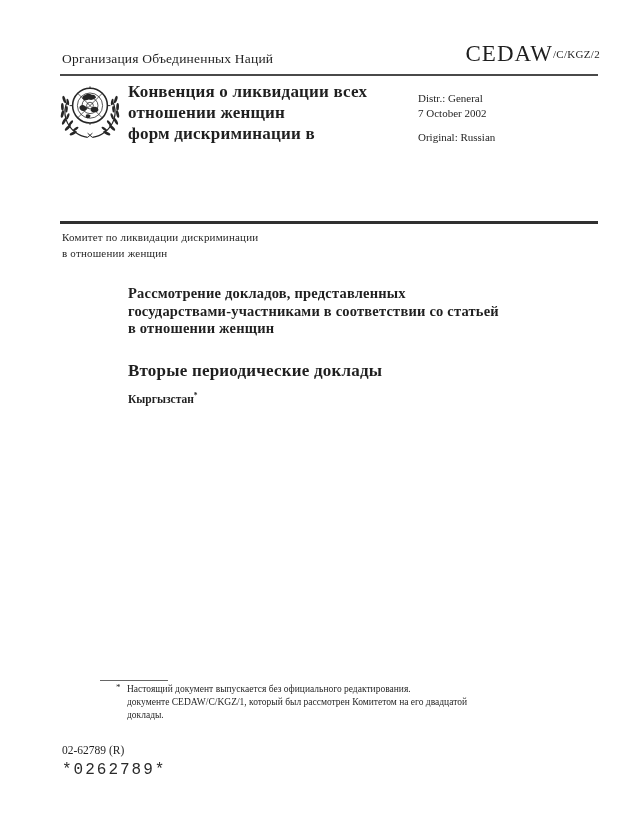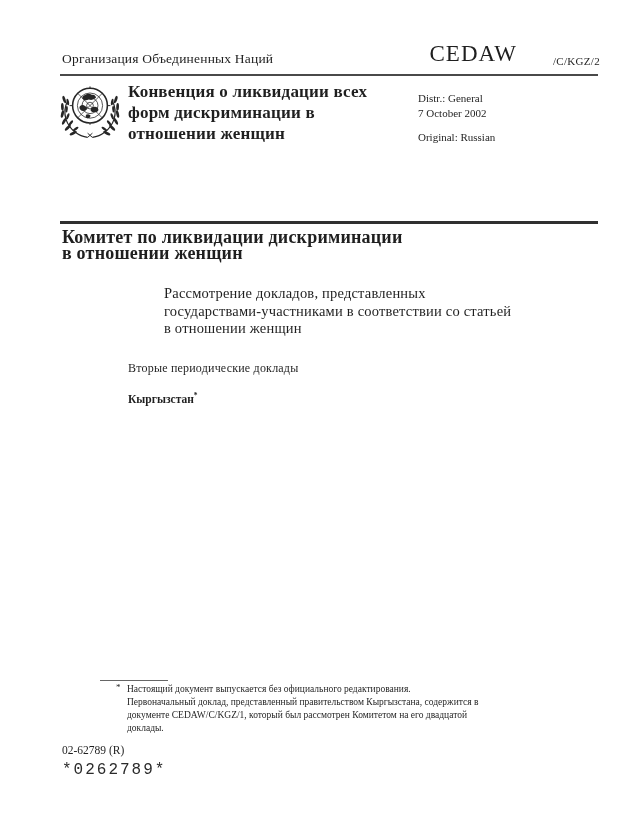--- a/index.html
+++ b/index.html
@@ -3,32 +3,32 @@
 <meta charset="utf-8">
 <style>
   * { margin:0; padding:0; box-sizing:border-box; }
   html,body { background:#ffffff; }
   .page {
     position:relative; width:640px; height:828px; background:#ffffff;
     font-family:"Liberation Serif","DejaVu Serif",serif; color:#1f1f1f;
     overflow:hidden;
   }
   .org-name { position:absolute; left:62px; top:51px; font-size:13.5px; letter-spacing:0.2px; }
-  .symbol { position:absolute; right:40px; top:41px; display:flex; align-items:flex-end; }
+  .symbol { position:absolute; right:40px; top:41px; display:flex; align-items:center; }
   .symbol-main { font-size:23px; letter-spacing:1px; }
-  .symbol-suffix { font-size:11px; letter-spacing:0.3px;margin-left:36px; }
+  .symbol-suffix { font-size:11px; letter-spacing:0.3px; }
   .rule-1 { position:absolute; left:60px; top:74px; width:538px; height:1.5px; background:#4a4a4a; }
   .emblem { position:absolute; left:60px; top:82px; width:60px; height:58px; }
   .conv-title { position:absolute; left:128px; top:81px; font-size:17px; font-weight:bold; line-height:21px; letter-spacing:0.2px; }
   .distr-block { position:absolute; left:418px; top:91px; font-size:11px; line-height:15px; }
   .original-line { position:absolute; left:418px; top:131px; font-size:11px;text-align:center; }
   .rule-2 { position:absolute; left:60px; top:221px; width:538px; height:2.5px; background:#303030; }
-  .committee { position:absolute; left:62px; top:230px; font-size:18px; font-weight:bold; line-height:15.5px; letter-spacing:0.2px; }
-  .heading { position:absolute; left:128px; top:285px; font-size:14.5px; font-weight:normal; line-height:17.5px; letter-spacing:0.2px;margin-left:36px; }
-  .subheading { position:absolute; left:128px; top:361px; font-size:12px; font-weight:normal; letter-spacing:0.2px; }
+  .committee { position:absolute; left:62px; top:230px; font-size:11px; font-weight:normal; line-height:15.5px; letter-spacing:0.2px; }
+  .heading { position:absolute; left:128px; top:285px; font-size:14.5px; font-weight:bold; line-height:17.5px; letter-spacing:0.2px; }
+  .subheading { position:absolute; left:128px; top:361px; font-size:17px; font-weight:bold; letter-spacing:0.2px; }
   .country { position:absolute; left:128px; top:391px; font-size:11.5px; font-weight:bold; }
   .country sup { font-size:7.5px; }
   .fn-rule { position:absolute; left:100px; top:680px; width:68px; height:1px; background:#666; }
   .footnote { position:absolute; left:113px; top:683px; width:400px; font-size:9.5px; line-height:13px; padding-left:14px; color:#262626; }
   .fn-marker { position:absolute; left:3px; top:-2px; font-size:9px; }
   .job-number { position:absolute; left:62px; top:744px; font-size:11.5px; }
   .barcode-text { position:absolute; left:62px; top:761px; font-size:16px; font-family:Liberation Mono, monospace; letter-spacing:2px; color:#2b2b2b; }
   .stroke { stroke:#262626; fill:none; }
   .fill { fill:#262626; stroke:none; }
 </style>
@@ -91,22 +91,22 @@
       <ellipse rx="5.5" ry="2" transform="translate(74,78) rotate(35)"></ellipse>
       <ellipse rx="5.5" ry="2" transform="translate(82,68) rotate(52)"></ellipse>
       <ellipse rx="5.5" ry="2" transform="translate(87,57) rotate(70)"></ellipse>
       <ellipse rx="5.5" ry="2" transform="translate(89,45) rotate(85)"></ellipse>
       <ellipse rx="5.5" ry="2" transform="translate(87,33) rotate(100)"></ellipse>
     </g>
   </svg>
 
   <div class="conv-title">
     <div>Конвенция о ликвидации всех</div>
+    <div>отношении женщин</div>
     <div>форм дискриминации в</div>
-    <div>отношении женщин</div>
   </div>
 
   <div class="distr-block">
     <div>Distr.: General</div>
     <div>7 October 2002</div>
   </div>
   <div class="original-line">Original: Russian</div>
 
   <div class="rule-2"></div>
 
@@ -125,21 +125,20 @@
 
   <div class="country">
     <span>Кыргызстан</span><sup>*</sup>
   </div>
 
   <div class="fn-rule"></div>
 
   <div class="footnote">
     <span class="fn-marker">*</span>
     <div>Настоящий документ выпускается без официального редактирования.</div>
-    <div>Первоначальный доклад, представленный правительством Кыргызстана, содержится в</div>
     <div>документе CEDAW/C/KGZ/1, который был рассмотрен Комитетом на его двадцатой</div>
     <div>доклады.</div>
   </div>
 
   <div class="job-number">02-62789 (R)</div>
   <div class="barcode-text">*0262789*</div>
 
 </div>
 
 </body></html>

